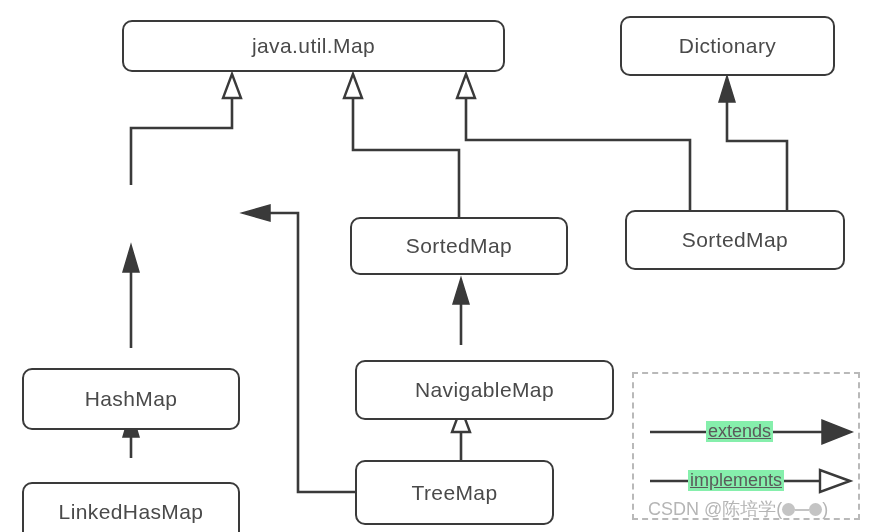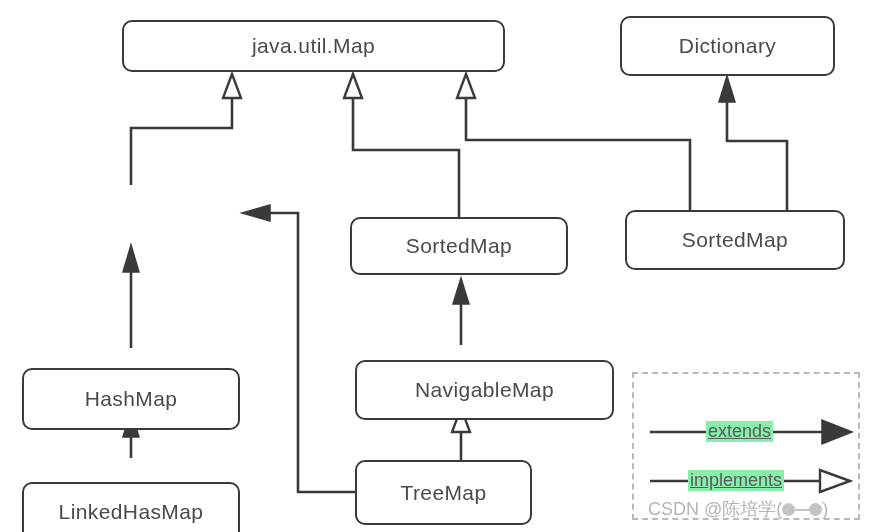--- a/index.html
+++ b/index.html
@@ -171,21 +171,21 @@
   </div>
 
   <div class="uml-box" style="left:355px; top:360px; width:259px; height:60px;">
     <span>NavigableMap</span>
   </div>
 
   <div class="uml-box" style="left:22px; top:458px; width:218px; height:60px;margin-top:24px;">
     <span>LinkedHasMap</span>
   </div>
 
-  <div class="uml-box" style="left:355px; top:460px; width:177px; height:65px;">
+  <div class="uml-box" style="left:355px; top:460px; width:199px; height:65px;">
     <span>TreeMap</span>
   </div>
 
   <div class="legend-box" style="left:632px; top:372px; width:228px; height:148px;"></div>
 
   <div class="legend-label" style="left:706px; top:421px;">extends</div>
 
   <div class="legend-label" style="left:688px; top:470px;">implements</div>
 
   <div class="watermark" style="left:648px; top:497px;">

